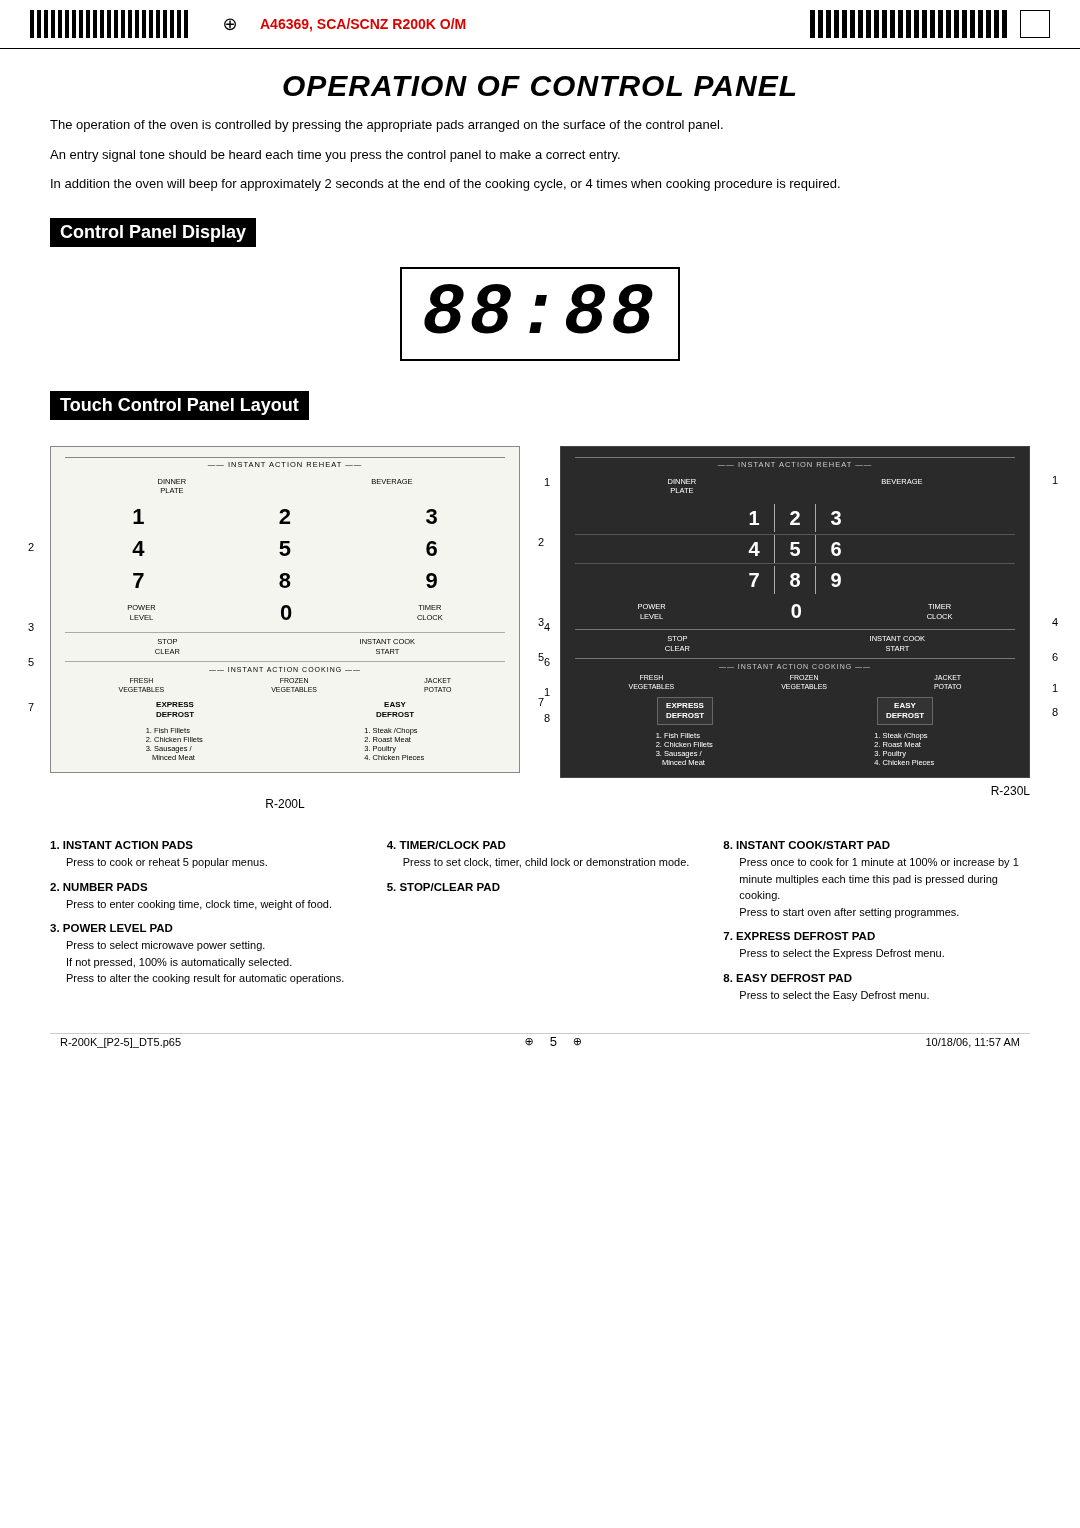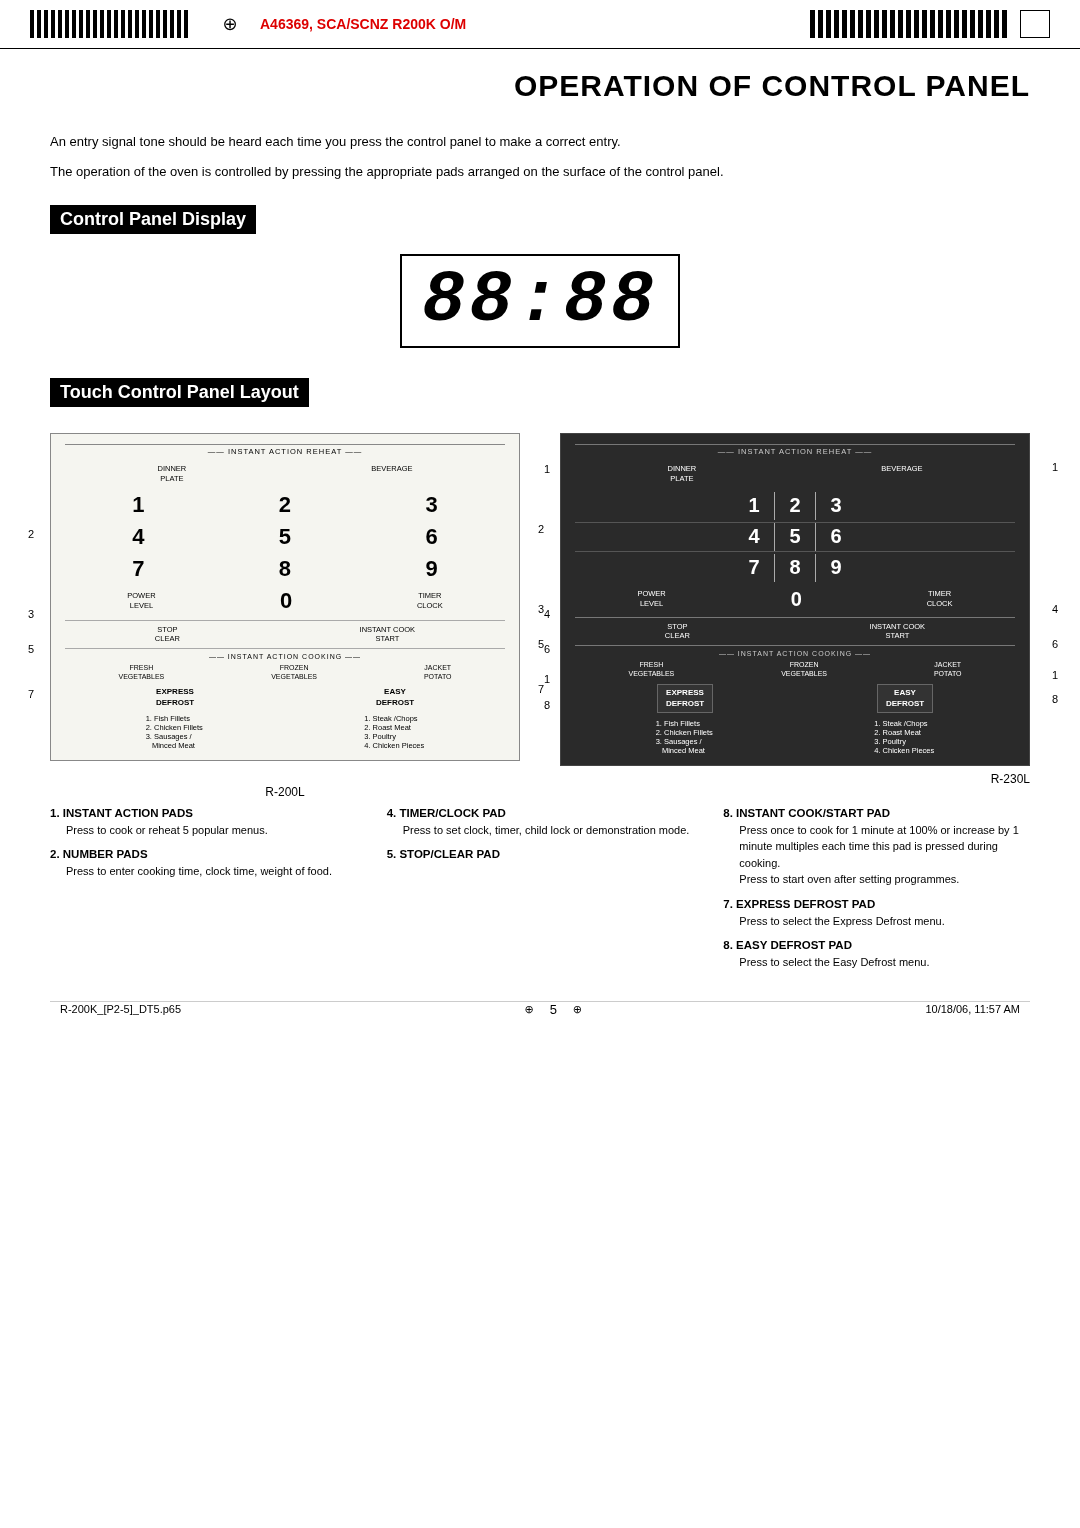--- a/index.html
+++ b/index.html
@@ -48,23 +48,24 @@
 
     
     .page-content {
       padding: 20px 50px 30px 50px;
     }
 
     
     .page-title {
       font-size: 30px;
       font-weight: 900;
-      text-align: right;
-      margin-bottom: 29px;
+      text-align: center;
+      margin-bottom: 12px;
       letter-spacing: 1px;
+      font-style: italic;
     }
 
     
     .intro-para {
       margin-bottom: 10px;
       font-size: 13px;
       line-height: 1.5;
     }
 
     
@@ -123,21 +124,21 @@
       min-height: 340px;
     }
     .panel-diagram-dark {
       background: #2a2a2a;
       color: #fff;
       border: 1px solid #444;
     }
 
     
     .numbered-desc {
-      margin-top: 8px;
+      margin-top: 28px;
     }
     .desc-grid {
       display: grid;
       grid-template-columns: 1fr 1fr 1fr;
       gap: 10px 30px;
     }
     .desc-item {
       margin-bottom: 10px;
     }
     .desc-item-title {
@@ -212,22 +213,23 @@
   <div class="header-barcode-right"></div>
   <div class="header-corner-br"></div>
 </div>
 
 <div class="page-content">
 
   
   <h1 class="page-title">OPERATION OF CONTROL PANEL</h1>
 
   
+  <p class="intro-para">The operation of the oven is controlled by pressing the appropriate pads arranged on the surface of the control panel.</p>
   <p class="intro-para">An entry signal tone should be heard each time you press the control panel to make a correct entry.</p>
-  <p class="intro-para">The operation of the oven is controlled by pressing the appropriate pads arranged on the surface of the control panel.</p>
+  <p class="intro-para">In addition the oven will beep for approximately 2 seconds at the end of the cooking cycle, or 4 times when cooking procedure is required.</p>
 
   
   <div class="section-header">Control Panel Display</div>
 
   <div class="display-panel-area">
     <div class="display-row">
       <div class="display-digits">88:88</div>
     </div>
   </div>
 
@@ -413,20 +415,24 @@
 
       <div>
         <div class="desc-item">
           <div class="desc-item-title">1. INSTANT ACTION PADS</div>
           <div class="desc-item-body">Press to cook or reheat 5 popular menus.</div>
         </div>
         <div class="desc-item">
           <div class="desc-item-title">2. NUMBER PADS</div>
           <div class="desc-item-body">Press to enter cooking time, clock time, weight of food.</div>
         </div>
+        <div class="desc-item">
+          <div class="desc-item-title">3. POWER LEVEL PAD</div>
+          <div class="desc-item-body">Press to select microwave power setting.<br>If not pressed, 100% is automatically selected.<br>Press to alter the cooking result for automatic operations.</div>
+        </div>
       </div>
 
       <div>
         <div class="desc-item">
           <div class="desc-item-title">4. TIMER/CLOCK PAD</div>
           <div class="desc-item-body">Press to set clock, timer, child lock or demonstration mode.</div>
         </div>
         <div class="desc-item">
           <div class="desc-item-title">5. STOP/CLEAR PAD</div>
         </div>

